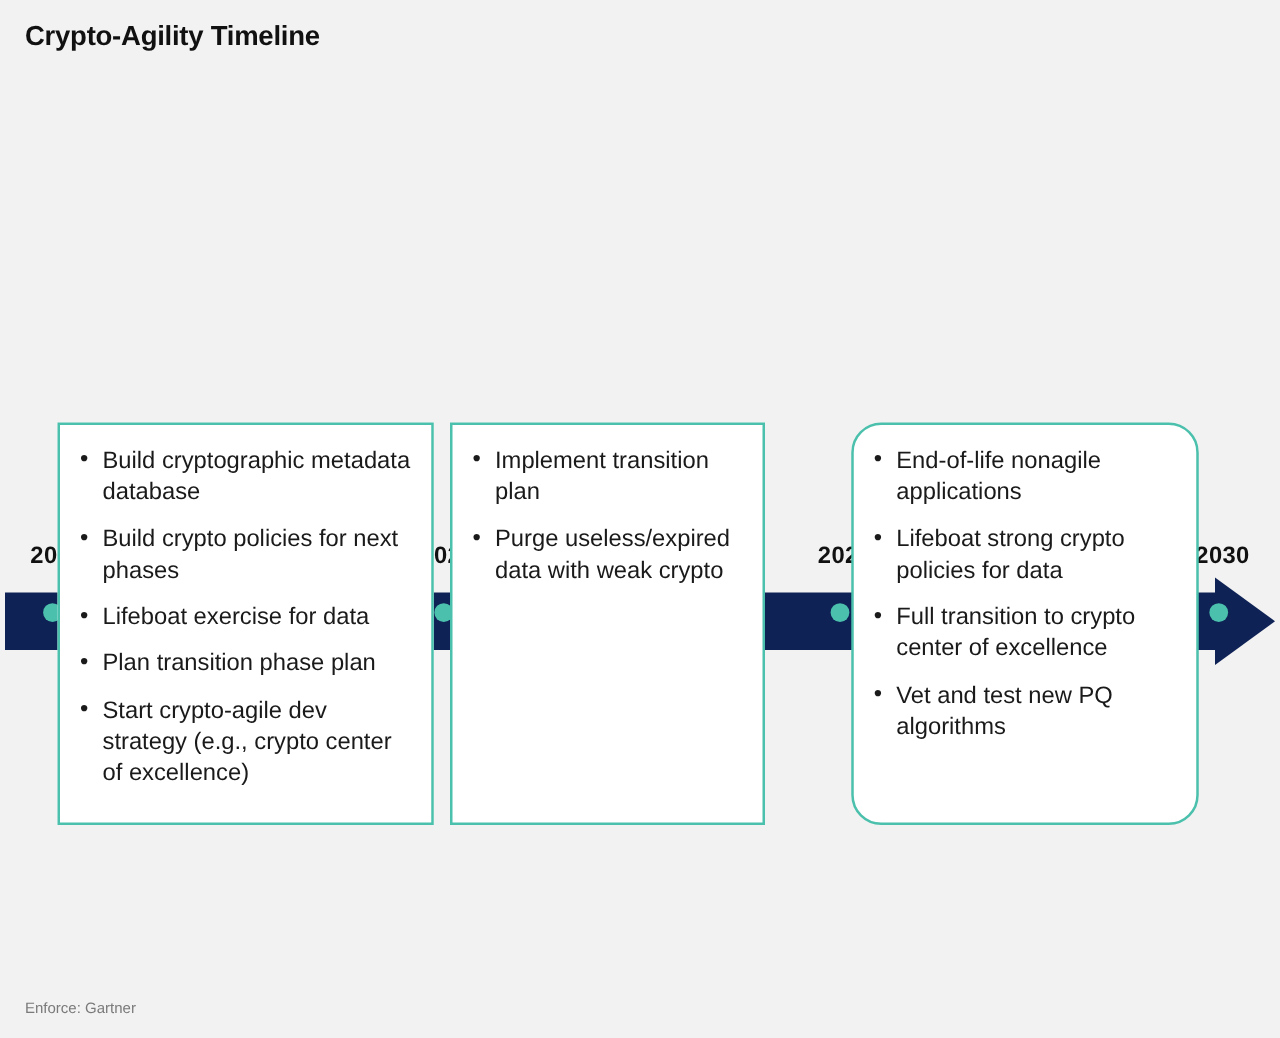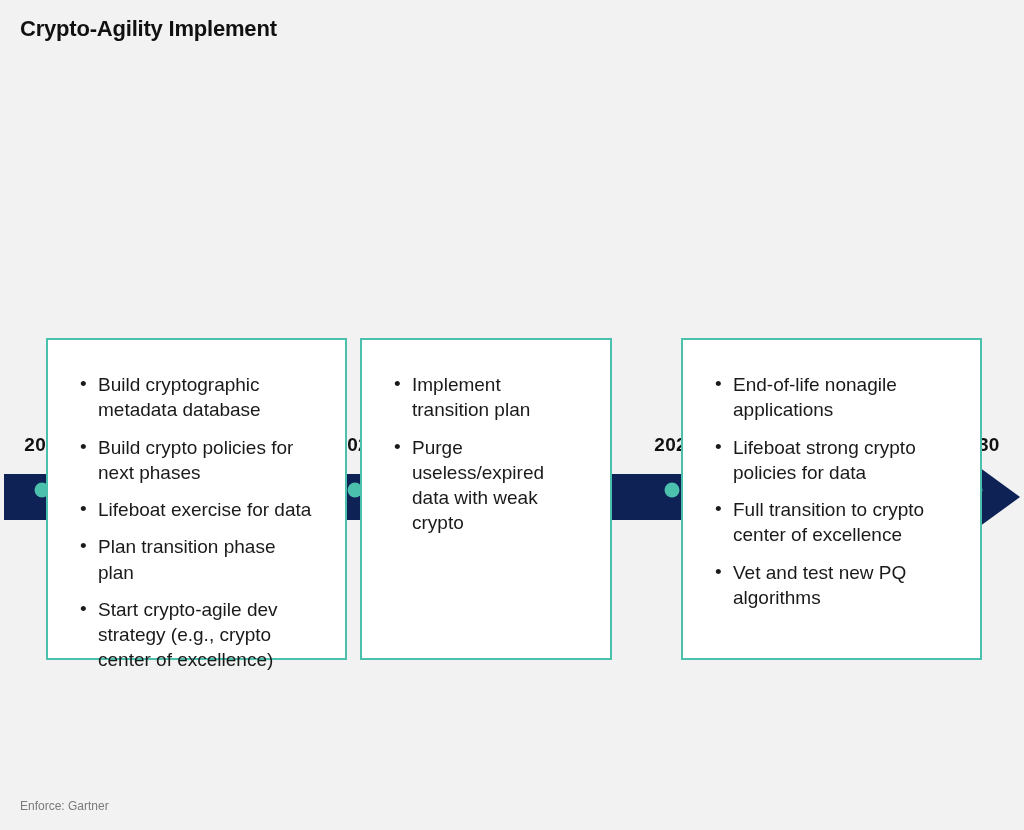--- a/index.html
+++ b/index.html
@@ -113,21 +113,21 @@
   .phase-box {
     position: absolute;
     top: 0;
     height: 322px;
     background: #FFFFFF;
     border: 2px solid #4BC0AC;
     padding: 16px 14px 10px 12px;
   }
   .phase-box ul {
     list-style: none;
-    margin: 16px;
+    margin: 0;
     padding: 0;
   }
   .phase-box li {
     position: relative;
     padding-left: 22px;
     margin-bottom: 12px;
     font-size: 19px;
     line-height: 1.33;
     color: #1A1A1A;
   }
@@ -136,35 +136,35 @@
     content: "\2022";
     position: absolute;
     left: 4px;
     top: -1px;
     font-size: 19px;
     color: #1A1A1A;
   }
 
   .box-1 { left: 46px;  width: 301px; }
   .box-2 { left: 360px; width: 252px; }
-  .box-3 { left: 681px; width: 301px; }
+  .box-3 { left: 681px; width: 278px; border-radius: 24px; }
 
   
   .source-note {
     position: absolute;
     left: 20px;
     top: 799px;
     font-size: 12px;
     color: #7A7A7A;
   }
 </style>
 </head>
 <body>
 
-<div class="page-title">Crypto-Agility Implement</div>
+<div class="page-title">Crypto-Agility Timeline</div>
 
 <div class="timeline">
 
   <div class="year-label" style="left:46px;">2022</div>
   <div class="year-label" style="left:358px;">2024</div>
   <div class="year-label" style="left:676px;">2027</div>
   <div class="year-label" style="left:978px;">2030</div>
 
   <div class="phase-icon" style="left:198px;">
     <svg viewBox="0 0 64 64" fill="none" stroke="#4BC0AC" stroke-width="4.6" stroke-linejoin="round" stroke-linecap="round">

